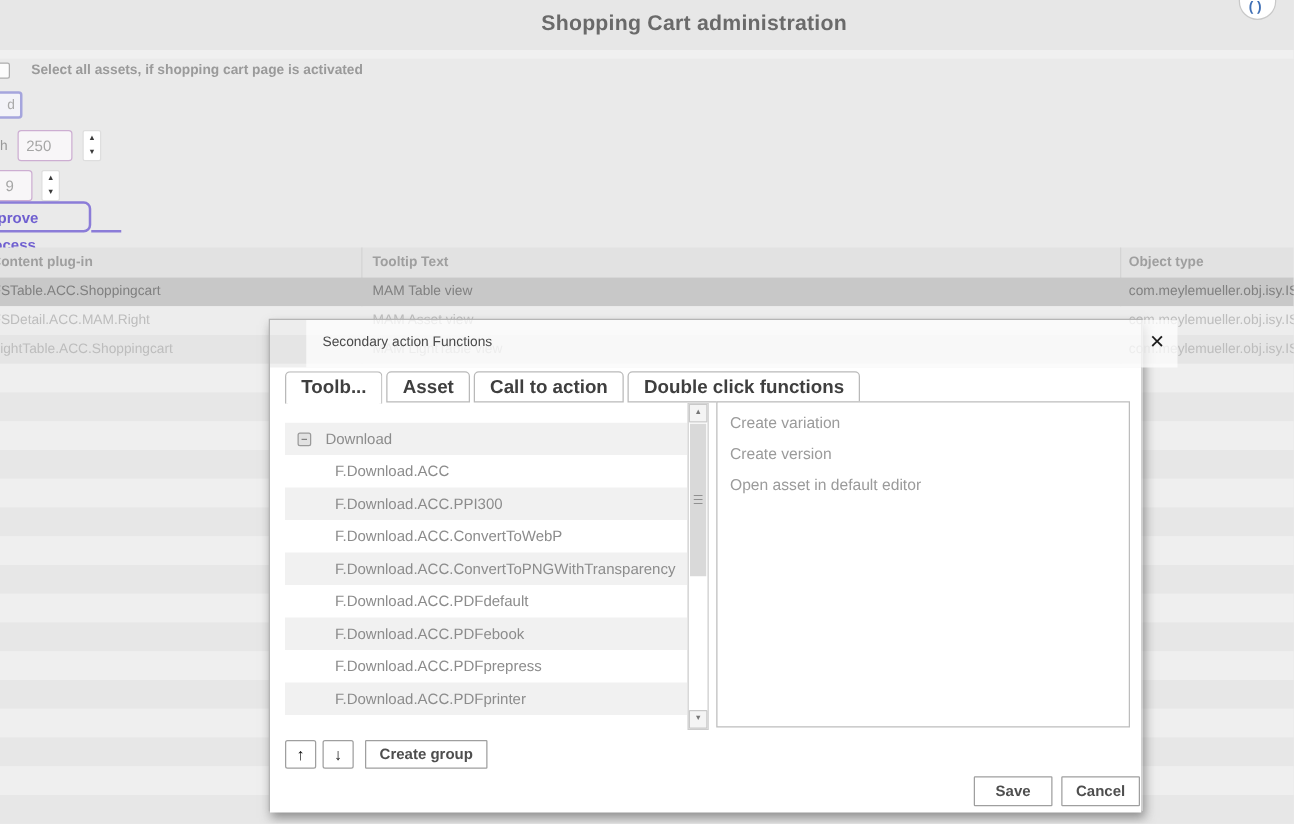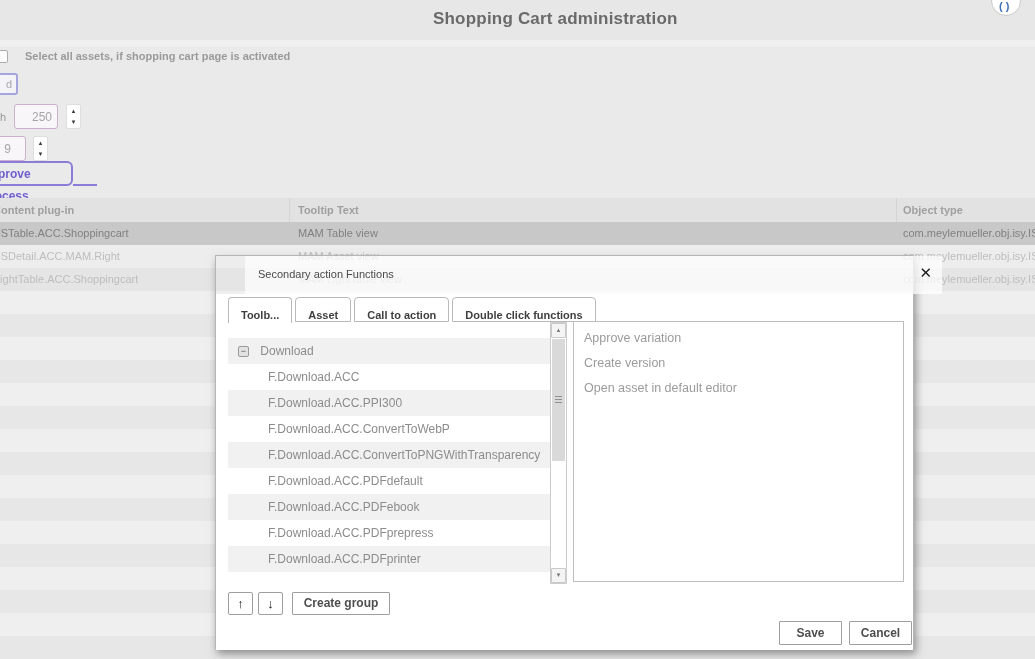--- a/index.html
+++ b/index.html
@@ -20,21 +20,21 @@
   .help-circle span { position:absolute; left:7px; top:13px; color:#3f6fb5; font-size:11px; font-weight:bold; letter-spacing:3px; }
 
   
   .chk { left:-5px; top:50px; width:13px; height:13px; background:#fcfcfc; border:1px solid #adadad; border-radius:2px; }
   .select-label { left:10px; top:50px; font-size:11px; font-weight:bold; color:#9a9a9a;margin-left:15px; }
   input.cutfield { left:-28px; top:73px; width:46px; height:22px; border:2px solid #a5a5dd; border-radius:3px;
     background:#f3f3f8; color:#a9a9a9; font-size:11px; text-align:right; padding-right:4px; outline:none; }
   .lbl-frag { left:0px; top:111px; font-size:11px; color:#989898; }
   input.numfield { height:25px; border:1px solid #cdaed2; border-radius:3px; background:#f8f6f8;
     color:#a6a6a6; font-size:12px; outline:none; font-family:inherit; }
-  .inp-w { left:14px; top:104px; width:44px; padding-left:17px; }
+  .inp-w { left:14px; top:104px; width:44px; padding-left:6px; }
   .inp-h { left:-32px; top:136px; width:58px; text-align:right; padding-right:14px; }
   .spinner { width:15px; height:25px; background:#fff; border:1px solid #dedede; border-radius:2px;
     display:flex; flex-direction:column; align-items:center; justify-content:space-between; padding:3px 0; }
   .spinner span { font-size:6px; line-height:6px; color:#3a3a3a; }
   .spin-w { left:66px; top:104px; } .spin-h { left:33px; top:136px; }
   .approve-tab { left:-26px; top:161px; width:99px; height:25px; border:2px solid #8b7cd8; border-radius:6px;
     color:#6f5fd0; font-size:12px; font-weight:bold; line-height:22px; padding-left:6px; }
   .approve-underline { left:73px; top:184px; width:24px; height:2px; background:#8b7cd8; }
 
   
@@ -54,21 +54,21 @@
 
   
   .modal { left:215px; top:255px; width:699px; height:394px; border:1px solid #b5b5b5;
     box-shadow:2px 5px 8px rgba(70,70,70,.55); }
   .mheader { position:absolute; left:0; top:0; width:100%; height:38px; background:rgba(255,255,255,.72);margin-left:29px; }
   .mtitle { position:absolute; left:13px; top:12px; font-size:11px; color:#4a4a4a; }
   .mclose { position:absolute; right:10px; top:8px; font-size:15px; font-weight:bold; color:#1b1b1b; cursor:pointer; }
   .mbody { position:absolute; left:0; top:38px; width:100%; height:356px; background:#fff; }
 
   .tabs { position:absolute; left:12px; top:3px; display:flex; gap:3px; }
-  .tab { height:25px; line-height:23px; padding:6px 12px; font-size:11px; font-weight:bold; color:#3f3f3f;
+  .tab { height:25px; line-height:23px; padding:0 12px; font-size:15px; font-weight:bold; color:#3f3f3f;
     background:#fff; border:1px solid #b9b9b9; border-radius:4px 4px 0 0; white-space:nowrap; }
   .tab.active { border-bottom:none; height:26px; }
 
   .treepanel { position:absolute; left:12px; top:44px; width:322px; height:262px; overflow:hidden; }
   .fnrow { position:relative; width:100%; height:26px; line-height:26px; font-size:12px; color:#8c8c8c;
     background:#fff; white-space:nowrap; }
   .treepanel div:nth-of-type(odd) { background:#f1f1f1; }
   .grouprow .gicon { display:inline-block; width:11px; height:11px; margin:0 8px 0 10px; vertical-align:1px;
     border:1px solid #9a9a9a; background:#e2e2e2; border-radius:2px; color:#555;
     font-size:9px; line-height:9px; text-align:center; }
@@ -208,21 +208,21 @@
     <div class="vscroll">
       <div class="btn up">▲</div>
       <div class="thumb">
           <span class="grip"></span>
         </div>
       <div class="btn down">▼</div>
     </div>
 
     <div class="rightpanel">
 
-        <div>Approve variation</div>
+        <div>Create variation</div>
 
         <div>Create version</div>
 
         <div>Open asset in default editor</div>
 
       </div>
 
     <div class="iconbtn btn-up"><span>↑</span></div>
     <div class="iconbtn btn-down"><span>↓</span></div>
     <div class="btn btn-creategroup">Create group</div>

